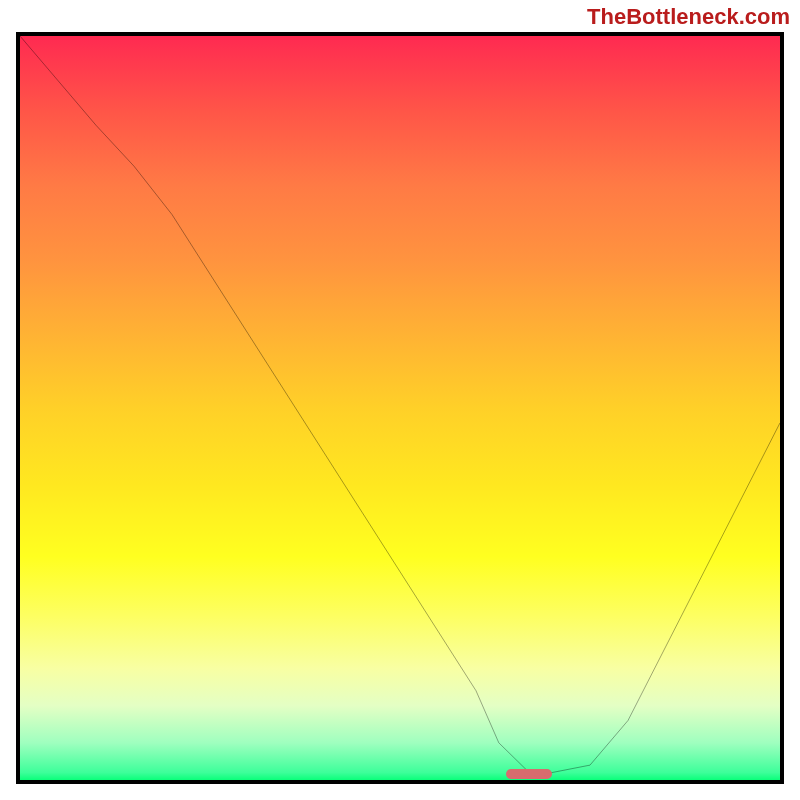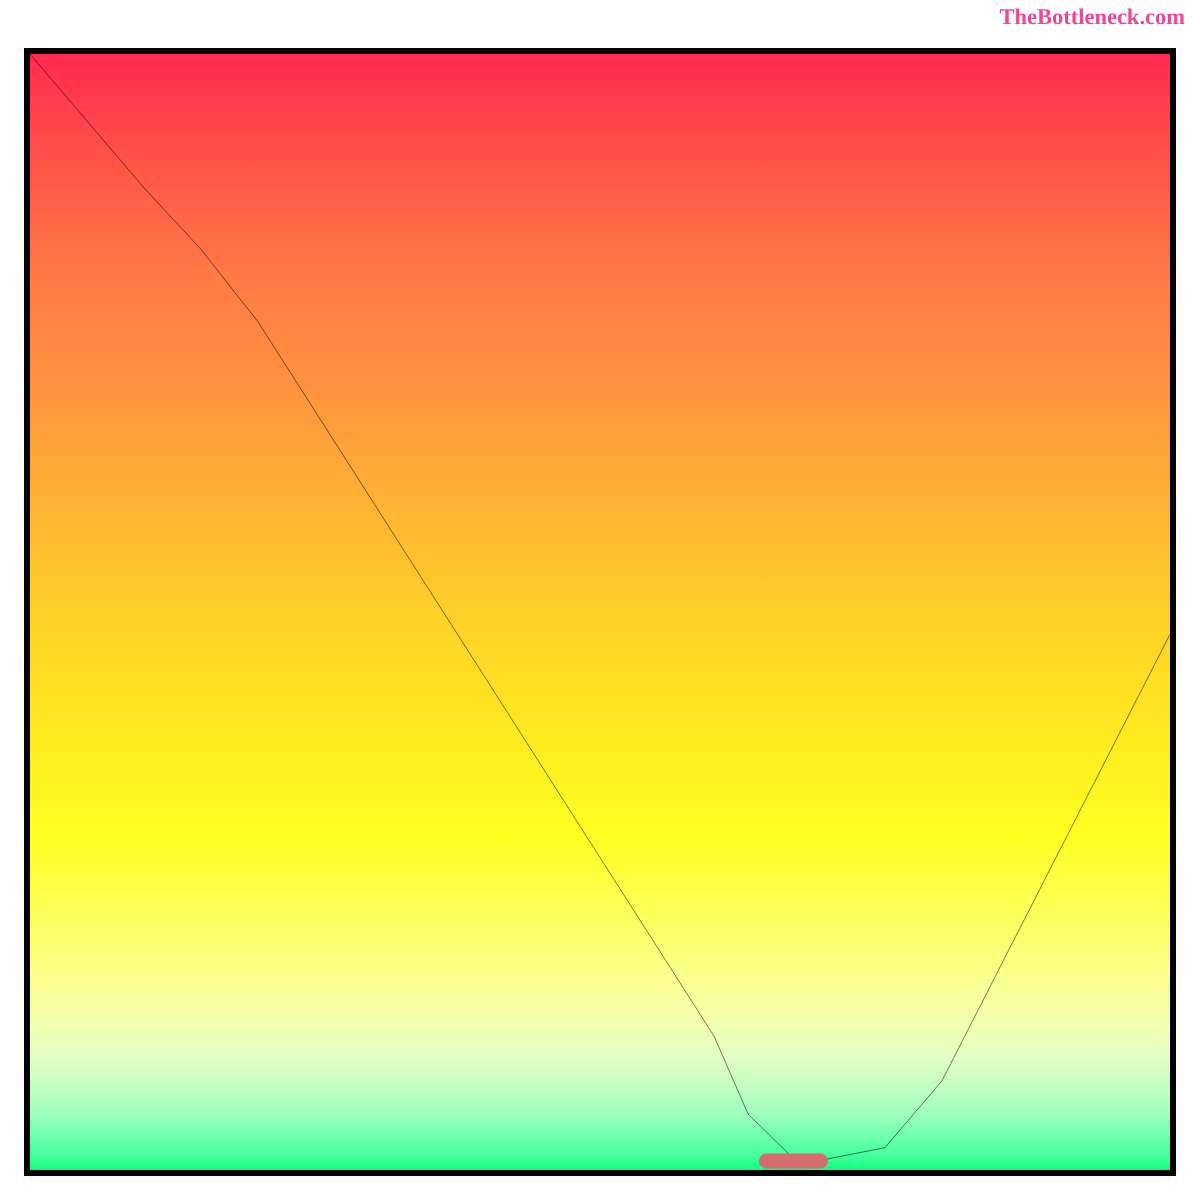--- a/index.html
+++ b/index.html
@@ -9,25 +9,24 @@
     font-family: Arial, sans-serif;
     width: 800px;
     height: 800px;
     position: relative;
   }
   
   .watermark {
     position: absolute;
     top: 4px;
     right: 10px;
-    color: #ec4899;
-    font-size: 15px;
+    color: #b91c1c;
+    font-size: 22px;
     font-weight: bold;
     z-index: 10;
-    font-family: Liberation Serif, serif;
   }
   
   .chart-outer {
     position: absolute;
     top: 32px;
     left: 16px;
     width: 768px;
     height: 752px;
     border: 4px solid #000;
     box-sizing: border-box;

